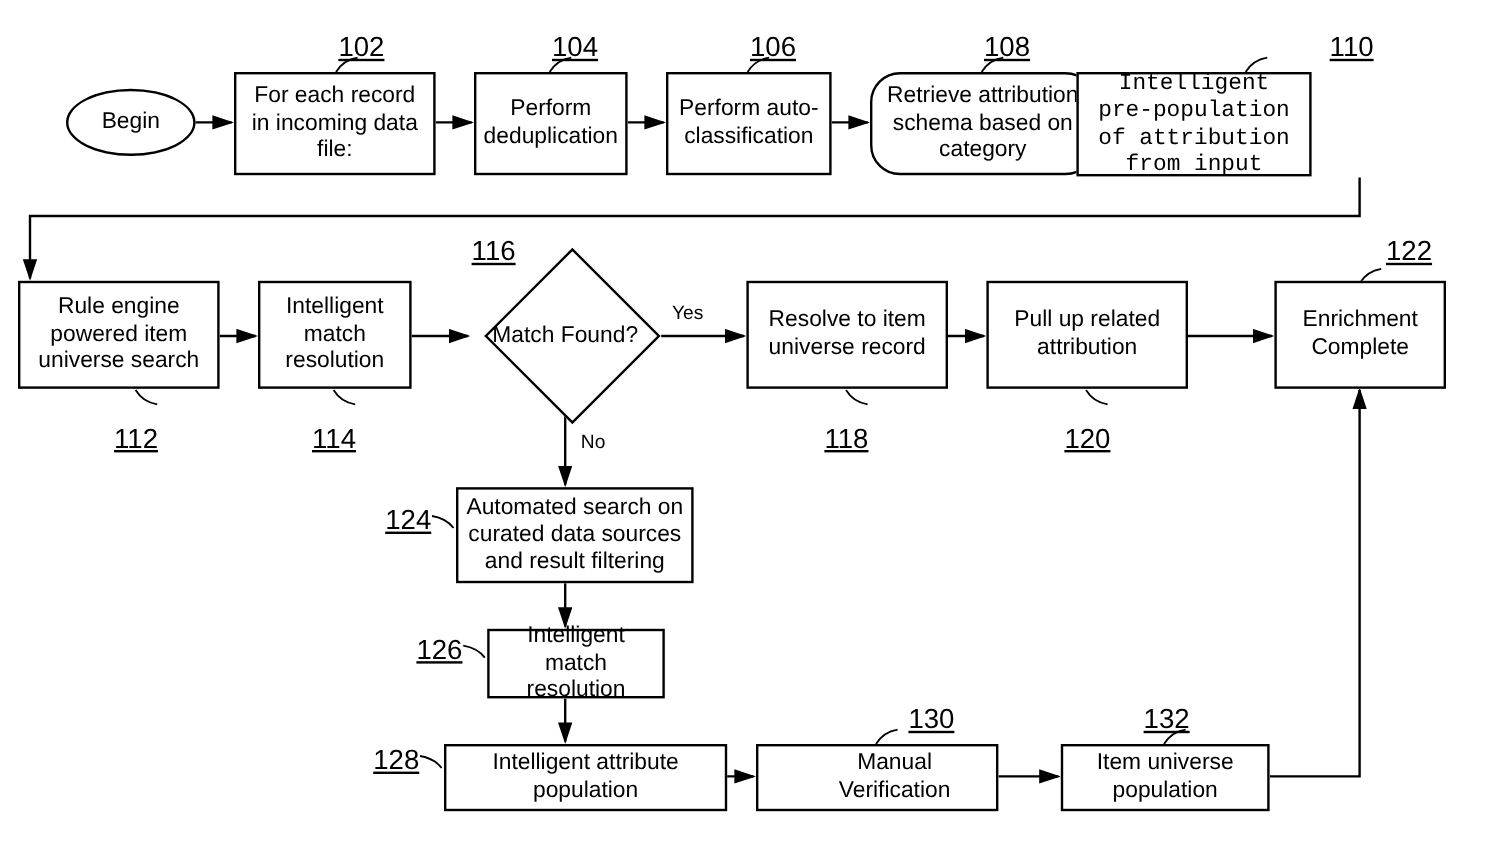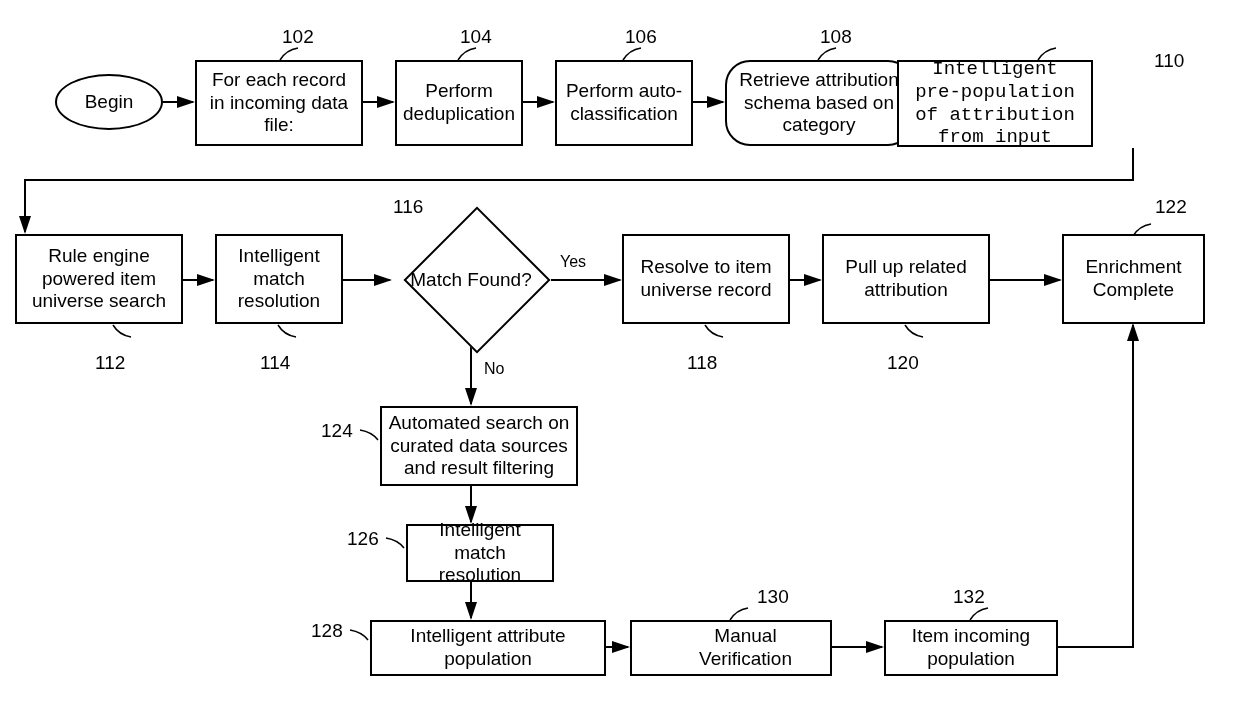--- a/index.html
+++ b/index.html
@@ -21,21 +21,22 @@
   text-align:center;
   box-sizing:border-box;
   padding:4px 6px;
   line-height:1.2;
 }
 .ellipse{
   border-radius:50%;
 }
 .ref{
   position:absolute;
-  font-size:19px;
+  font-size:23px;
+  text-decoration:underline;
 }
 .edge-label{
   position:absolute;
   font-size:16px;
 }
 svg.arrows{
   position:absolute;
   left:0;top:0;
   width:1240px;height:714px;
   pointer-events:none;
@@ -132,21 +133,21 @@
 <div class="ref" style="left:625px;top:26px;">106</div>
 
 <div class="node" style="left:725px;top:60px;width:188px;height:86px;border-radius:25px;">
   <span>Retrieve attribution schema based on category</span>
 </div>
 <div class="ref" style="left:820px;top:26px;">108</div>
 
 <div class="node" style="left:897px;top:60px;width:196px;height:87px;font-family:Liberation Mono, monospace;">
   <span>Intelligent pre-population of attribution from input</span>
 </div>
-<div class="ref" style="left:1154px;top:26px;margin-top:24px;">110</div>
+<div class="ref" style="left:1108px;top:26px;">110</div>
 
 <div class="node" style="left:15px;top:234px;width:168px;height:90px;">
   <span>Rule engine powered item universe search</span>
 </div>
 <div class="ref" style="left:95px;top:352px;">112</div>
 
 <div class="node" style="left:215px;top:234px;width:128px;height:90px;">
   <span>Intelligent match resolution</span>
 </div>
 <div class="ref" style="left:260px;top:352px;">114</div>
@@ -190,15 +191,15 @@
   <span>Intelligent attribute population</span>
 </div>
 <div class="ref" style="left:311px;top:620px;">128</div>
 
 <div class="node" style="left:630px;top:620px;width:202px;height:56px;padding-left:35px;">
   <span>Manual Verification</span>
 </div>
 <div class="ref" style="left:713px;top:586px;margin-left:44px;">130</div>
 
 <div class="node" style="left:884px;top:620px;width:174px;height:56px;">
-  <span>Item incoming population</span>
+  <span>Item universe population</span>
 </div>
 <div class="ref" style="left:953px;top:586px;">132</div>
 
 </body></html>

